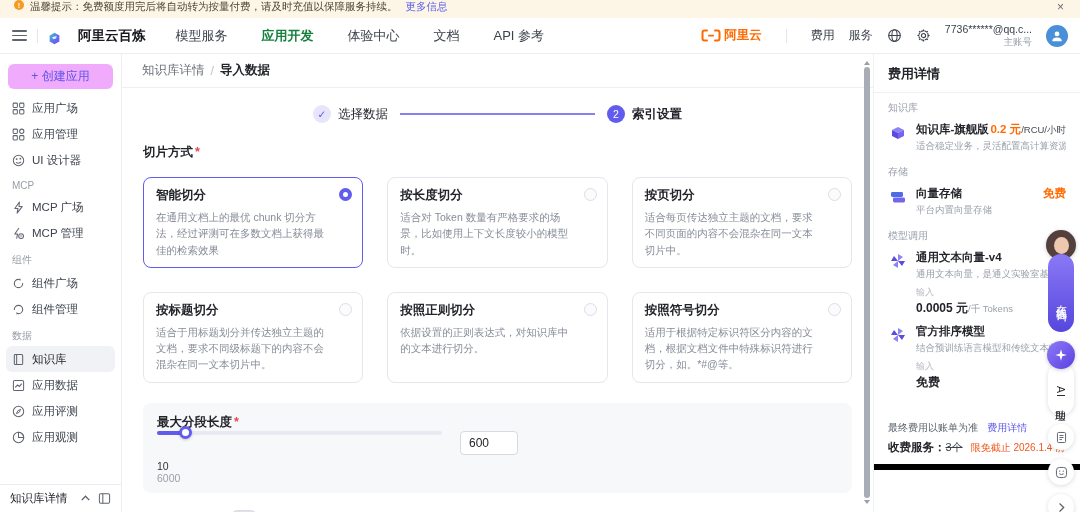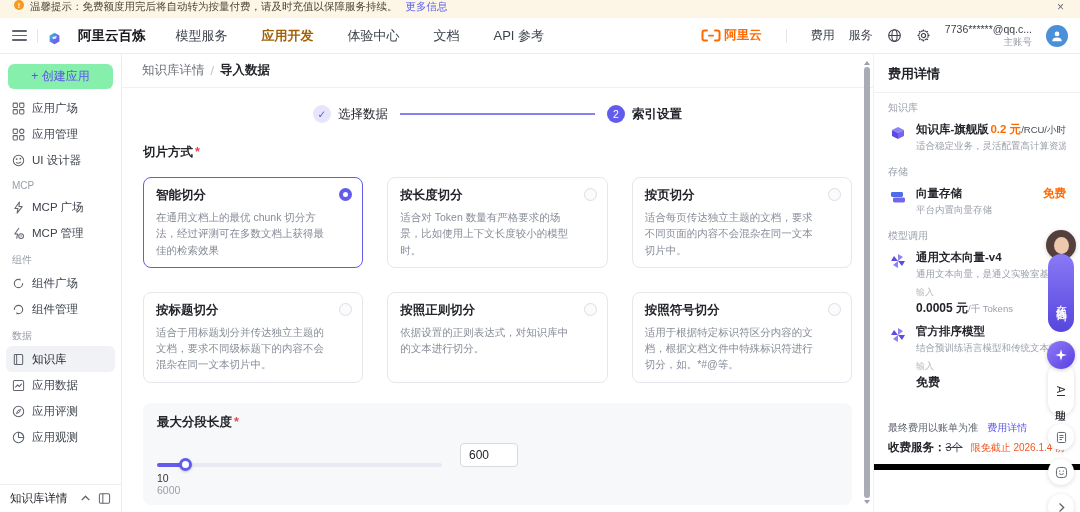--- a/index.html
+++ b/index.html
@@ -14,36 +14,36 @@
 
   
   .nav { height:36px; background:#fff; border-bottom:1px solid #ebedf1; display:flex; align-items:center; padding:0 12px; }
   .hamburger { width:15px; display:flex; flex-direction:column; gap:3px; cursor:pointer; }
   .hamburger i { display:block; height:1.5px; background:#5f646e; border-radius:1px; }
   .nav-sep { width:1px; height:14px; background:#e5e6ea; margin:0 10px; }
   .brand { display:flex; align-items:flex-end; gap:17px; }
   .brand-name { font-size:13.5px; font-weight:bold; color:#17181c; }
   .menu { display:flex; gap:34px; margin-left:30px; font-size:13px; color:#3d424c; }
   .menu-item { cursor:pointer; }
-  .menu-item.active { font-weight:bold; color:#a16207; }
+  .menu-item.active { font-weight:bold; color:#15803d; }
   .nav-right { margin-left:auto; display:flex; align-items:center; gap:14px; }
   .aliyun { display:flex; align-items:center; gap:3px; color:#ff6a00; font-weight:bold; font-size:12.5px; }
   .nav-link { font-size:12px; color:#3d424c; cursor:pointer; }
   .nav-ico { width:15px; height:15px; color:#3d424c; cursor:pointer; }
   .account { text-align:right; line-height:1.25; }
   .account-id { font-size:10.5px; color:#3d424c; }
   .account-type { font-size:9.5px; color:#9aa0ab; }
   .avatar { width:22px; height:22px; border-radius:50%; background:#4a90d9; display:flex; align-items:center; justify-content:center; }
 
   
   .page { display:flex; height:458px; position:relative; }
 
   
   .sidebar { width:122px; background:#fff; border-right:1px solid #ebedf1; display:flex; flex-direction:column; padding-top:8px; flex:none; }
-  .create-btn { margin:2px 8px 6px; height:25px; background:#86efac; color:#5d55e8; border:none; border-radius:6px; font-size:12px; cursor:pointer; font-family:inherit; }
+  .create-btn { margin:2px 8px 6px; height:25px; background:#f0abfc; color:#5d55e8; border:none; border-radius:6px; font-size:12px; cursor:pointer; font-family:inherit; }
   .side-list { flex:1; overflow:hidden; }
   .side-item { height:26px; display:flex; align-items:center; gap:7px; padding:0 12px; font-size:11.5px; color:#3d424c; cursor:pointer; }
   .side-item .icn { color:#5f646e; }
   .side-item.active { background:#f1f2f6; border-radius:6px; margin:0 6px; padding:0 6px; color:#23252b; }
   .side-label { font-size:10px; color:#989da8; padding:7px 12px 3px; }
   .side-gap { height:14px; }
   .workspace { border-top:1px solid #ebedf1; height:28px; display:flex; align-items:center; padding:0 10px; gap:6px; font-size:11.5px; color:#23252b; cursor:pointer; }
   .workspace .icn { color:#5f646e; }
   .ws-icons { margin-left:auto; display:flex; gap:6px; align-items:center; }
 
@@ -68,21 +68,21 @@
   .card { position:relative; border:1px solid #e6e7ec; border-radius:8px; padding:9px 30px 9px 12px; background:#fff; cursor:pointer; }
   .card.selected { border-color:#615ced; }
   .card-title { font-size:12.5px; font-weight:bold; color:#23252b; }
   .card-desc { margin-top:5px; font-size:10.5px; color:#868c97; line-height:1.55; }
   .radio { position:absolute; top:10px; right:10px; width:13px; height:13px; border-radius:50%; border:1px solid #dcdee4; background:#fbfbfd; }
   .radio.on { border:none; background:#615ced; }
   .radio.on::after { content:""; position:absolute; width:5px; height:5px; border-radius:50%; background:#fff; top:4px; left:4px; }
 
   .seg-box { margin:12px 21px 0; background:#f7f8fa; border-radius:8px; padding:11px 14px 9px; }
   .seg-label { font-size:12.5px; font-weight:bold; color:#23252b; }
-  .slider-row { display:flex; align-items:flex-end; margin-top:12px; }
+  .slider-row { display:flex; align-items:flex-start; margin-top:0; }
   .slider { position:relative; width:285px; height:4px; cursor:pointer; }
   .slider-track { position:absolute; inset:0; background:#e9e9f3; border-radius:2px; }
   .slider-fill { position:absolute; left:0; top:0; bottom:0; width:28px; background:#615ced; border-radius:2px; }
   .slider-knob { position:absolute; left:22px; top:-5px; width:13px; height:13px; border-radius:50%; background:#fff; border:3px solid #615ced; box-shadow:0 1px 3px rgba(0,0,0,.2); }
   .seg-input { margin-left:18px; width:58px; height:24px; border:1px solid #d8dae0; border-radius:4px; font-size:12px; padding-left:8px; color:#23252b; font-family:inherit; outline:none; background:#fff; }
   .minmax { display:flex; justify-content:space-between; width:285px; margin-top:5px; font-size:10.5px;flex-direction:column; }
   .min-v { color:#30343c; } .max-v { color:#9aa0ab; }
 
   .toggle-row { display:flex; align-items:center; padding:0 21px; margin-top:17px; font-size:12px; color:#23252b; }
   .switch { width:28px; height:16px; border-radius:8px; background:#e4e6ee; position:relative; margin-left:10px; cursor:pointer; box-shadow:inset 0 1px 2px rgba(0,0,0,.06); flex:none; }

